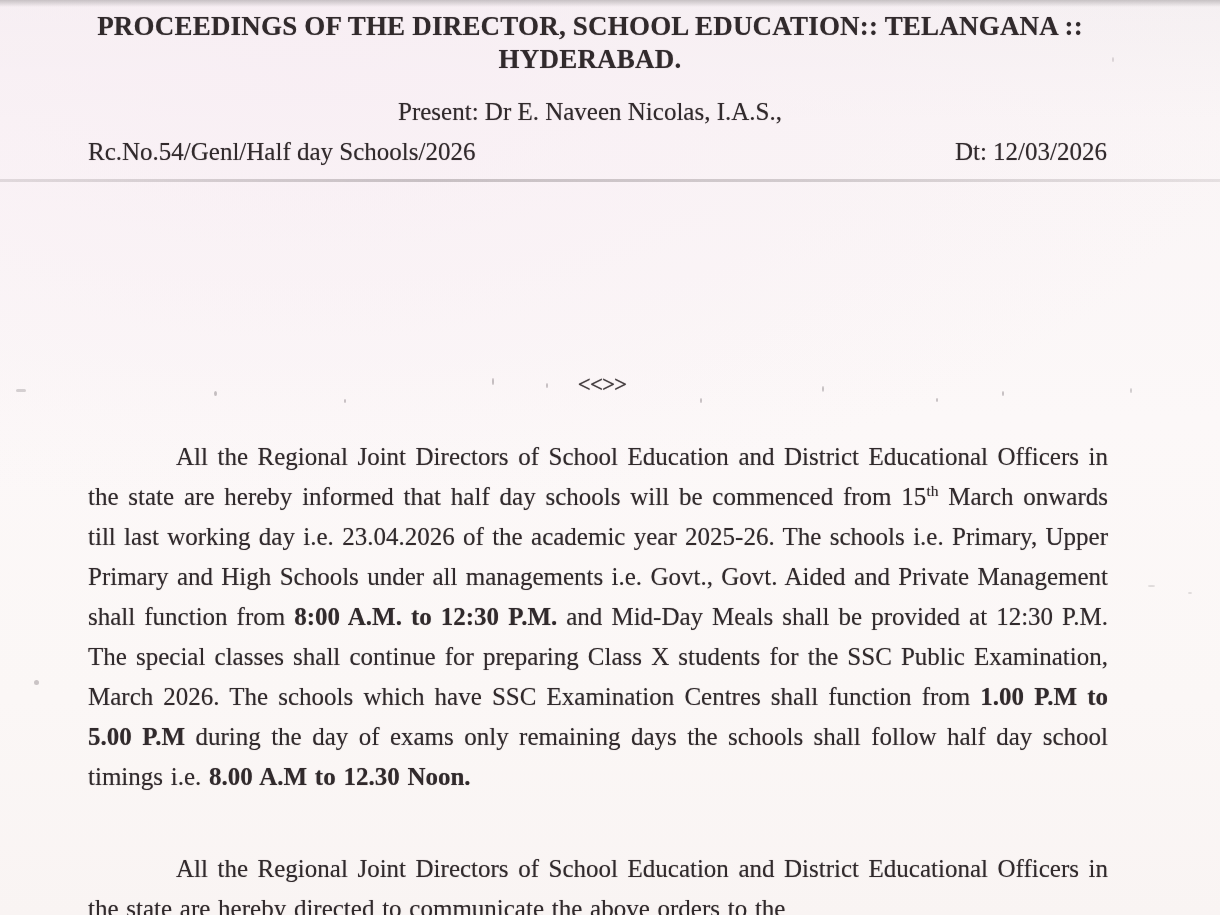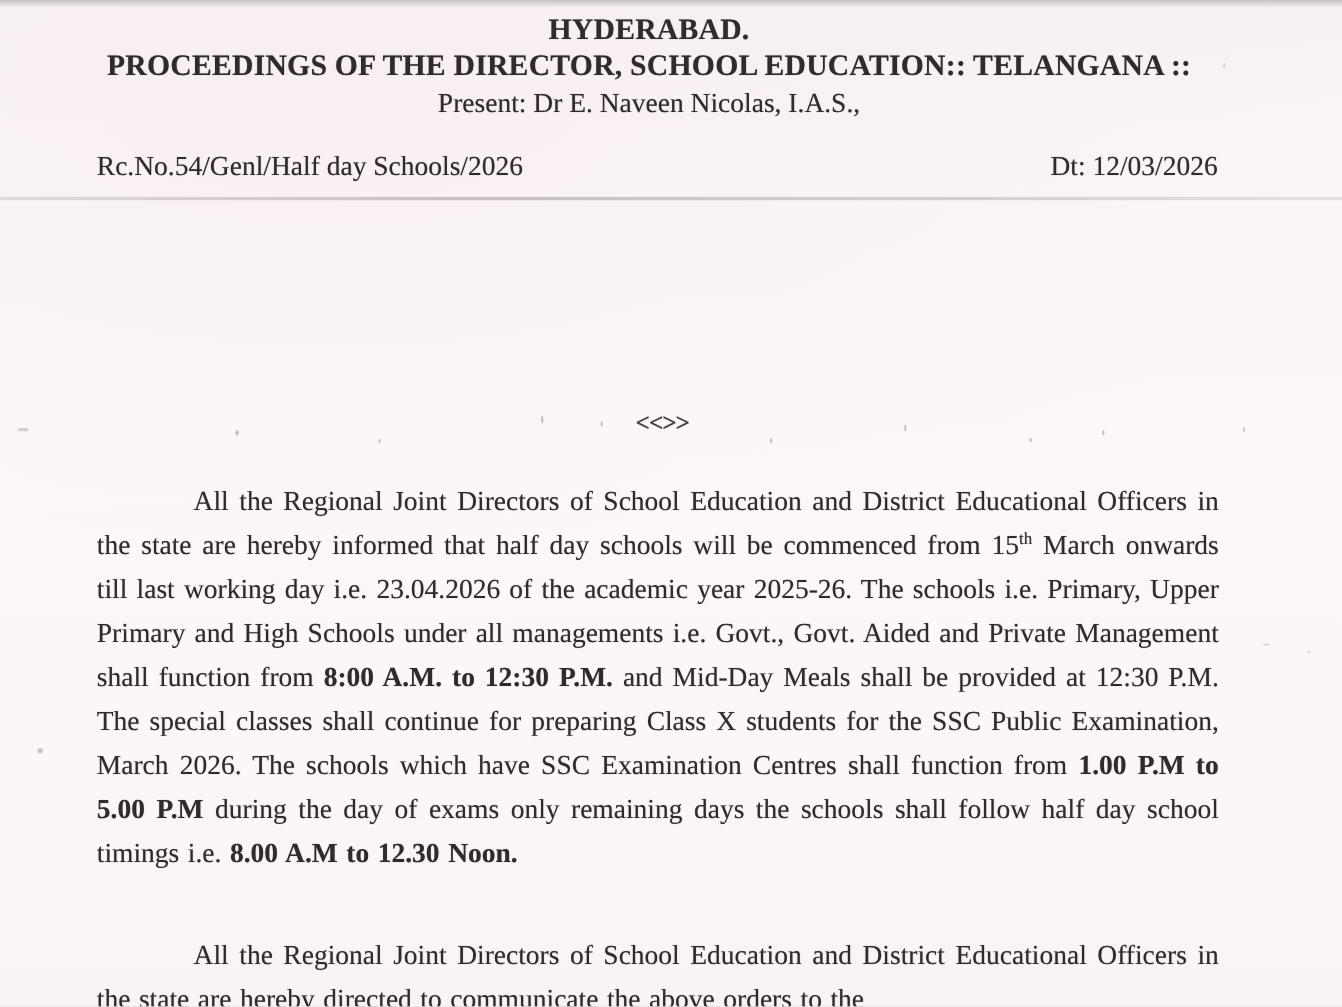--- a/index.html
+++ b/index.html
@@ -31,21 +31,21 @@
   }
   .title-line {
     font-weight: bold;
     font-size: 27px;
     line-height: 33px;
     letter-spacing: 0.2px;
   }
   .present-line {
     font-size: 25px;
     line-height: 27px;
-    margin-top: 5px;
+    margin-top: 22px;
   }
 
   .ref-row {
     position: absolute; top: 138px; left: 88px; right: 113px;
     display: flex; justify-content: space-between;
     font-size: 25px;
     text-align: center;
   }
 
   .fold-line {
@@ -100,22 +100,22 @@
   .speck.s14 { left: 1112px; top: 57px;  width: 2px; height: 5px; opacity: 0.3; }
 </style>
 </head>
 <body>
 
 <div class="page">
 
   <div class="top-shade"></div>
 
   <div class="header">
+    <div class="title-line ink">PROCEEDINGS OF THE DIRECTOR, SCHOOL EDUCATION:: TELANGANA ::</div>
     <div class="title-line ink">HYDERABAD.</div>
-    <div class="title-line ink">PROCEEDINGS OF THE DIRECTOR, SCHOOL EDUCATION:: TELANGANA ::</div>
     <div class="present-line ink">Present: Dr E. Naveen Nicolas, I.A.S.,</div>
   </div>
 
   <div class="ref-row">
     <span class="ink">Rc.No.54/Genl/Half day Schools/2026</span>
     <span class="ink">Dt: 12/03/2026</span>
   </div>
 
   <div class="fold-line"></div>
 

